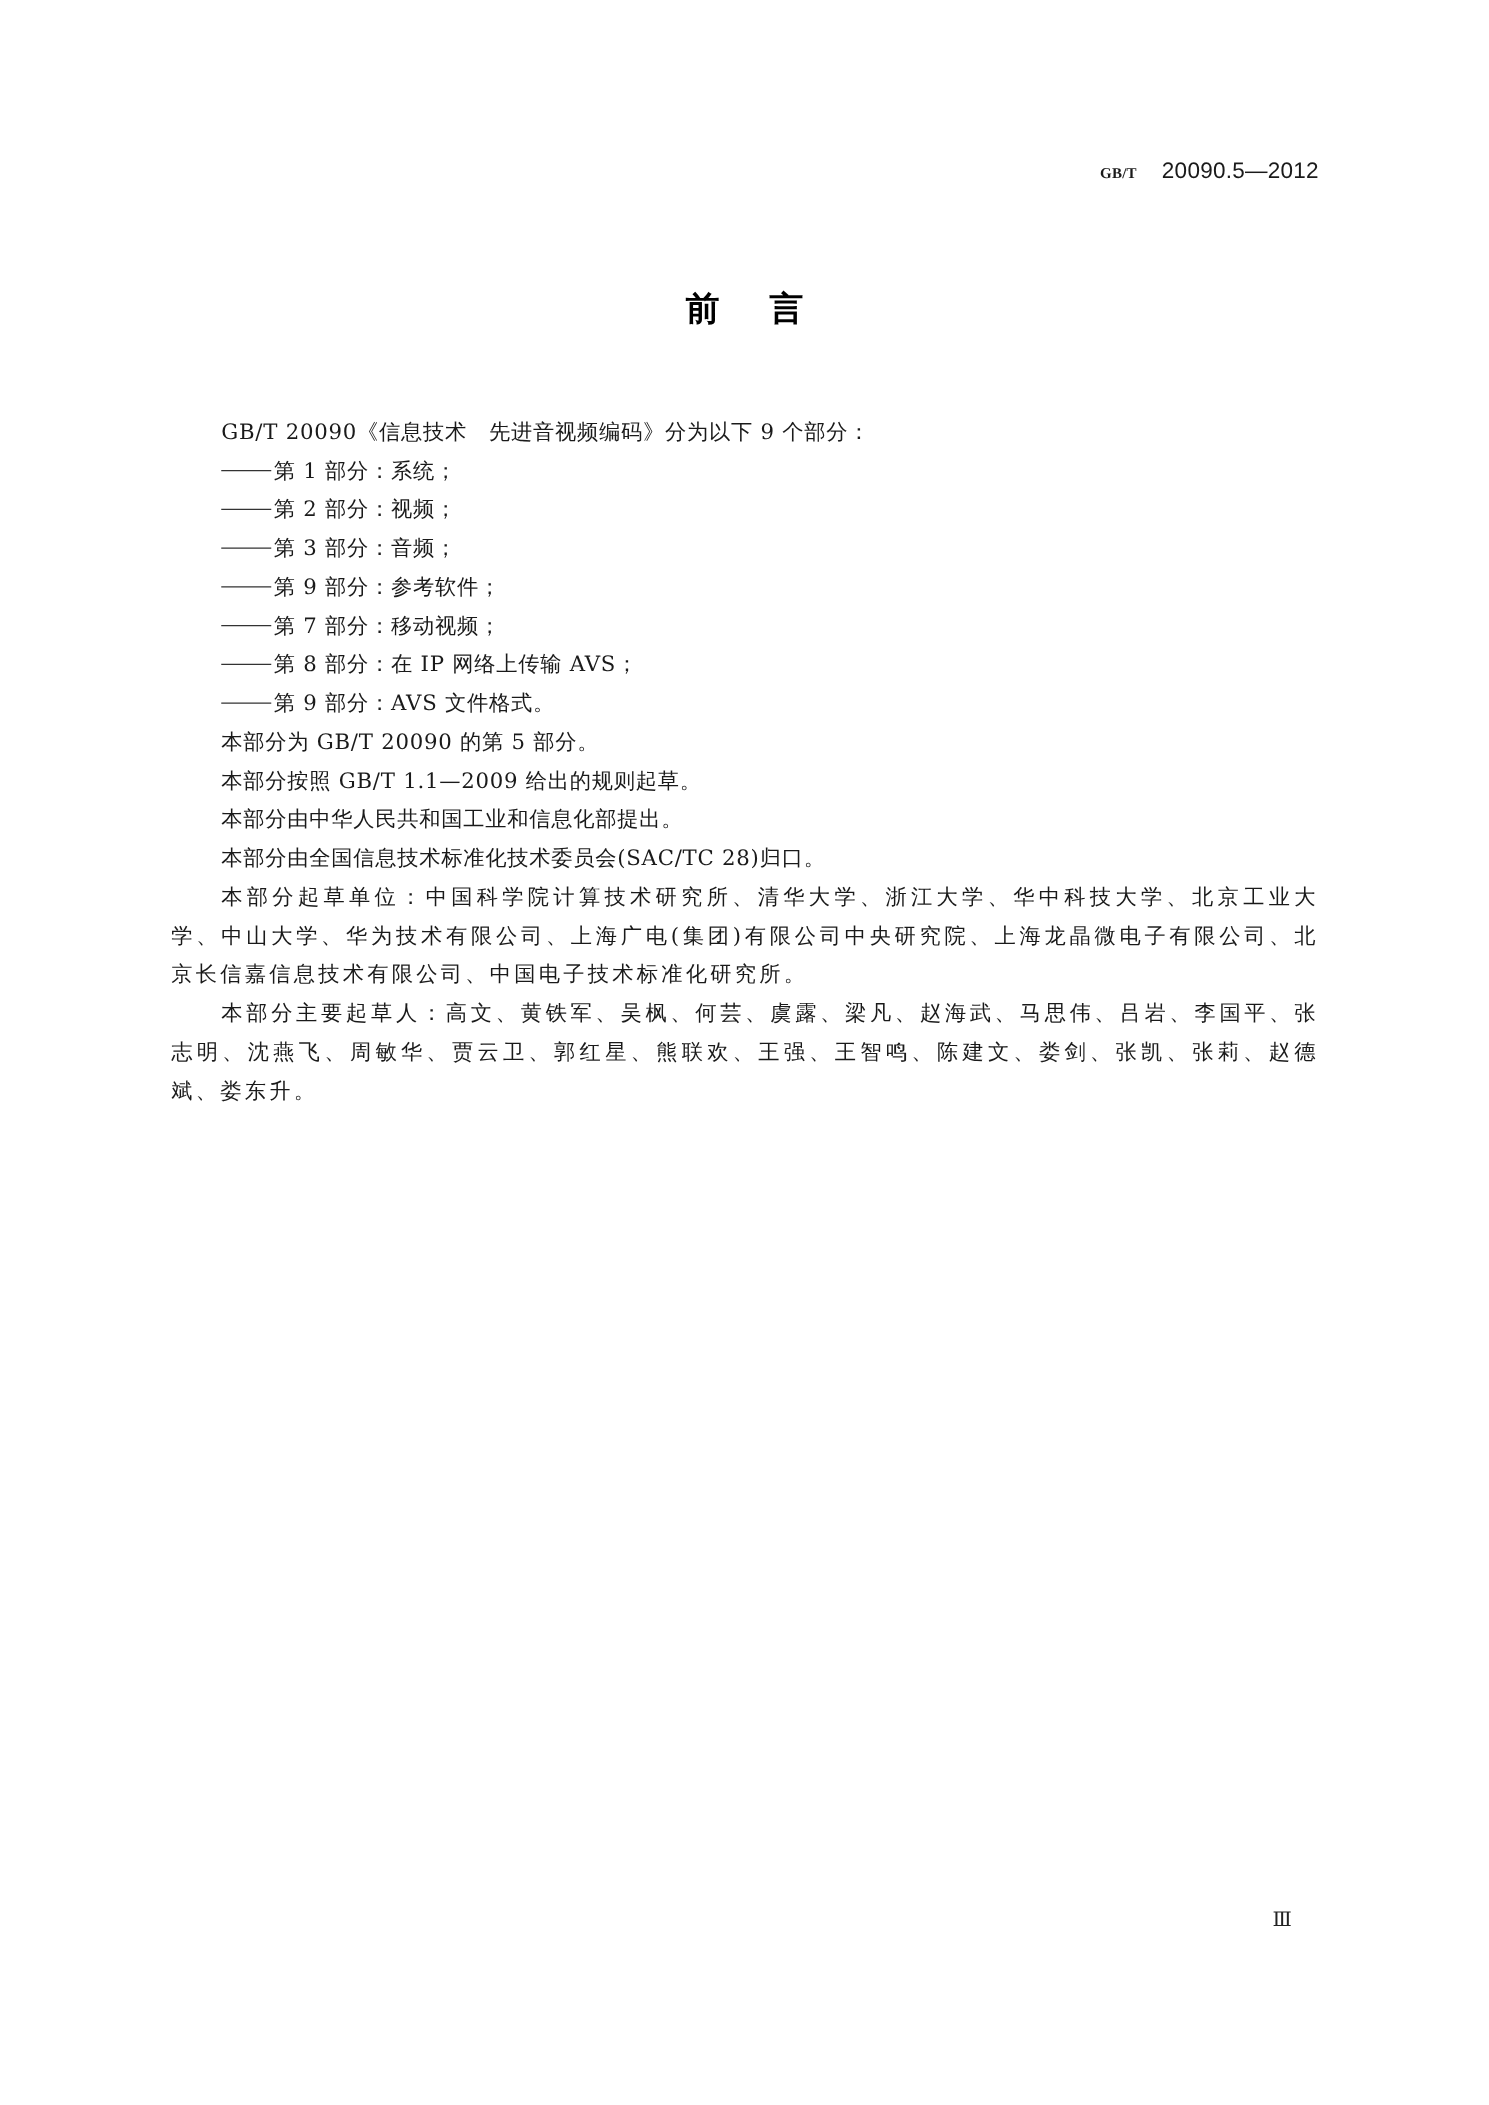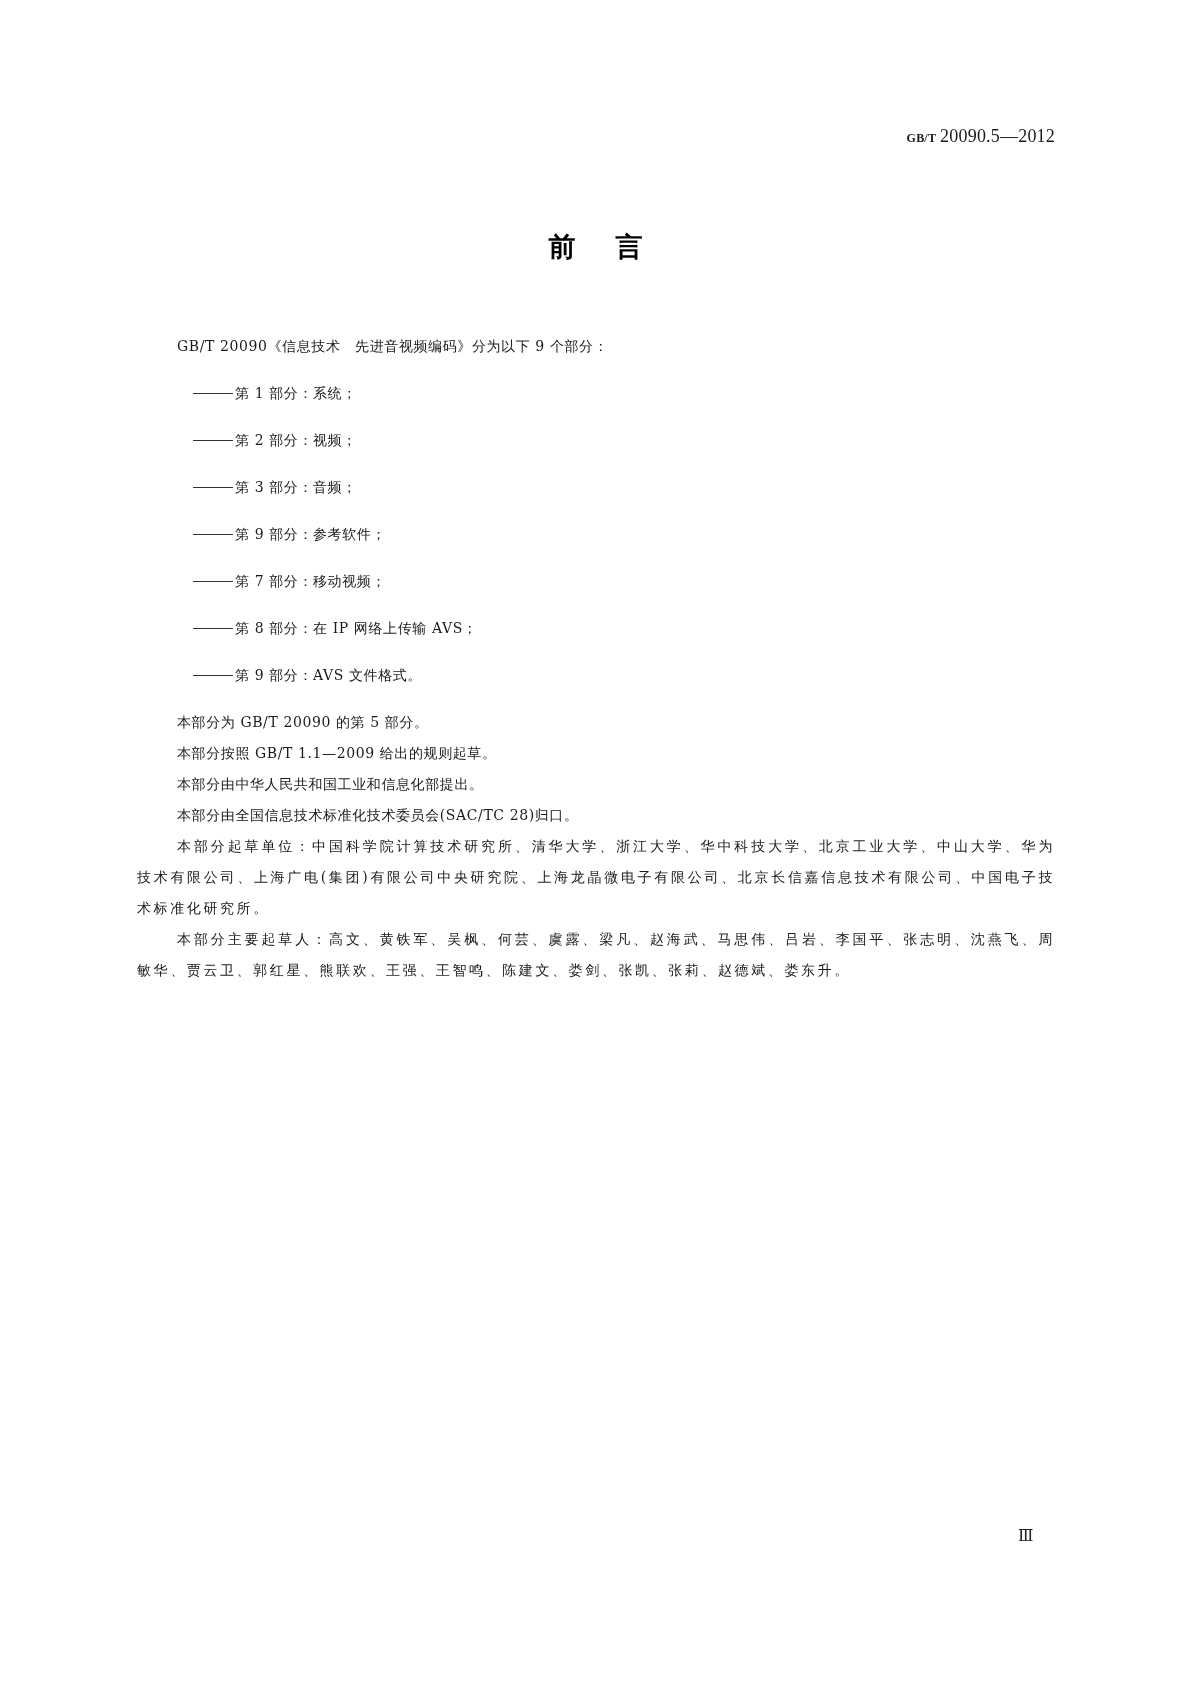--- a/index.html
+++ b/index.html
@@ -29,58 +29,58 @@
       font-size: 17px;
       letter-spacing: 0.2px;
       white-space: nowrap;
     }
     .std-header .prefix {
       font-family: "Liberation Serif", "DejaVu Serif", serif;
       font-weight: bold;
       font-size: 12px;
     }
     .std-header .num {
-      font-family: Liberation Serif, serif;
+      font-family: Liberation Sans, sans-serif;
       font-size: 18px;
-      margin-left: 4px;
+      margin-left: 20px;
       text-align: center;
     }
     .title {
       position: absolute;
       top: 229px;
       left: 0;
       width: 1191px;
       text-align: center;
       font-family: "DejaVu Sans", "Liberation Sans", sans-serif;
       font-weight: bold;
       font-size: 27px;
       letter-spacing: 40px;
       text-indent: 40px;
       color: #000000;
     }
     .body {
       position: absolute;
       top: 331px;
       left: 137px;
       width: 918px;
-      font-size: 14px;
+      font-size: 17px;
       line-height: 31px;
     }
     .p {
       margin: 0;
       text-indent: 40px;
       text-align: justify;
       text-align-last: left;
       letter-spacing: 0.6px;
     }
     .p.wide {
       letter-spacing: 2.6px;
     }
     .item {
-      margin: 16px;
+      margin: 0;
       padding-left: 40px;
       white-space: nowrap;
       letter-spacing: 0.6px;
     }
     .item .dash {
       display: inline-block;
       width: 40px;
       border-top: 1px solid #333;
       vertical-align: middle;
       margin-right: 2px;

